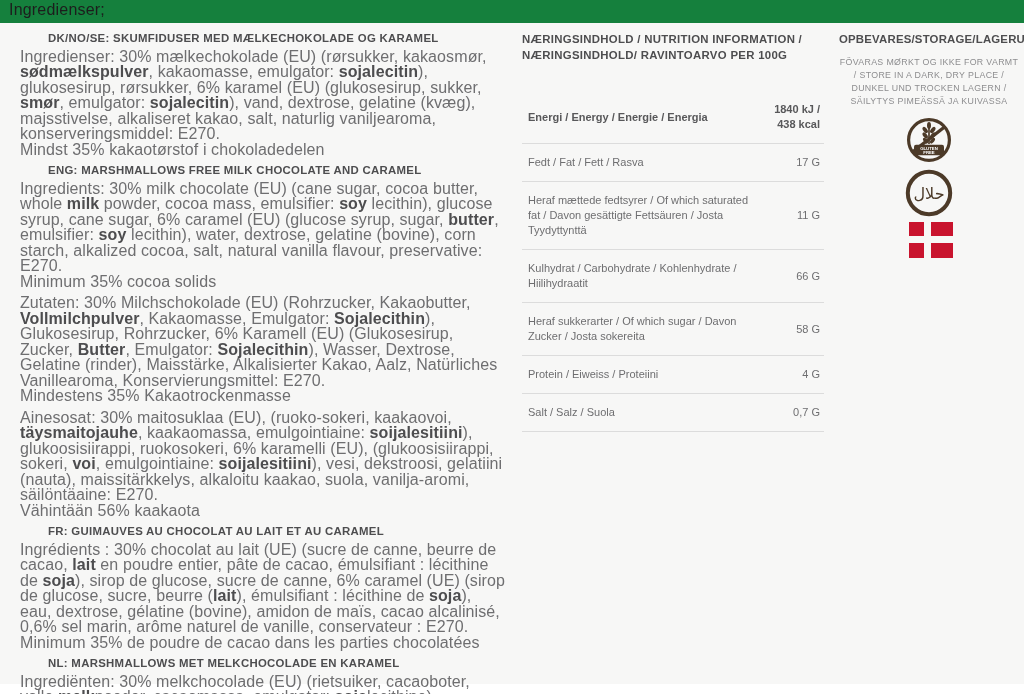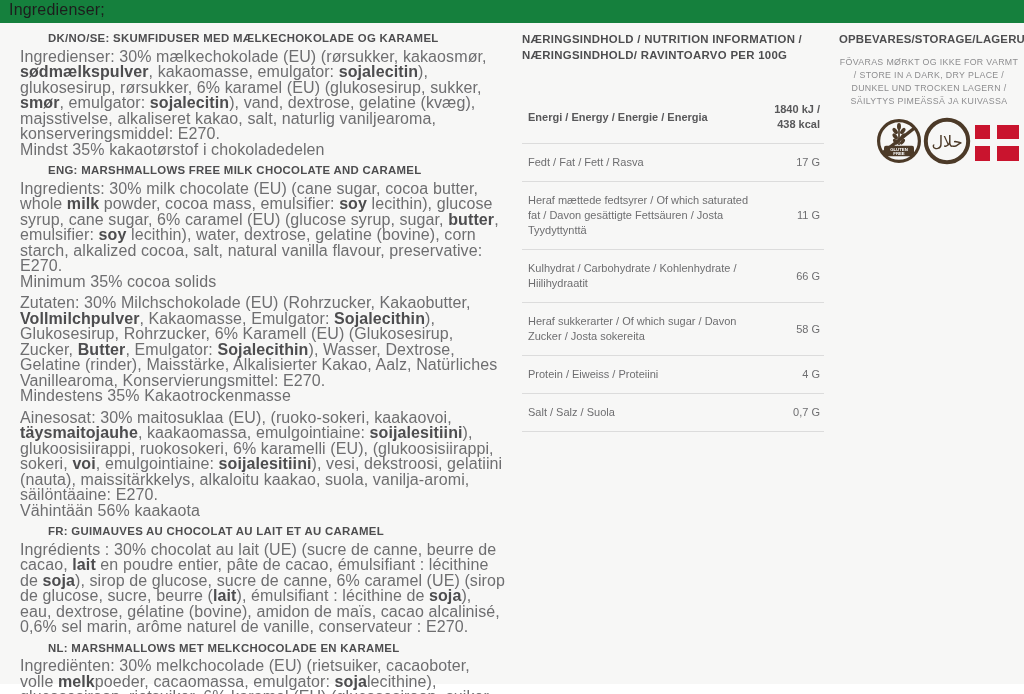--- a/index.html
+++ b/index.html
@@ -56,21 +56,21 @@
   .storage-header {
     font-size:11.4px; font-weight:700; color:#4d4d4f;
     text-align:right; line-height:16px; letter-spacing:0.2px;
   }
   .storage-body {
     font-size:8.8px; color:#8d8d8f; text-align:center;
     line-height:13px; margin-top:9px; letter-spacing:0.35px;
   }
   .badges {
     display:flex; justify-content:flex-end; align-items:center;
-    margin-top:9px; gap:1px;
+    margin-top:9px; gap:1px;flex-direction:column;
   }
   .flag {
     width:44px; height:36px; background:#c9142e;
     position:relative; margin-left:3px; flex:none;
   }
   .flag::before {
     content:""; position:absolute; left:15px; top:0;
     width:7px; height:100%; background:#f7f7f6;
   }
   .flag::after {
@@ -107,20 +107,21 @@
       </div>
 
       <div class="section">
         <div class="sec-body">Ainesosat: 30% maitosuklaa (EU), (ruoko-sokeri, kaakaovoi, <b>täysmaitojauhe</b>, kaakaomassa, emulgointiaine: <b>soijalesitiini</b>), glukoosisiirappi, ruokosokeri, 6% karamelli (EU), (glukoosisiirappi, sokeri, <b>voi</b>, emulgointiaine: <b>soijalesitiini</b>), vesi, dekstroosi, gelatiini (nauta), maissitärkkelys, alkaloitu kaakao, suola, vanilja-aromi, säilöntäaine: E270.</div>
         <div class="sec-note">Vähintään 56% kaakaota</div>
       </div>
 
       <div class="section">
         <div class="sec-header">FR: GUIMAUVES AU CHOCOLAT AU LAIT ET AU CARAMEL</div>
         <div class="sec-body">Ingrédients : 30% chocolat au lait (UE) (sucre de canne, beurre de cacao, <b>lait</b> en poudre entier, pâte de cacao, émulsifiant : lécithine de <b>soja</b>), sirop de glucose, sucre de canne, 6% caramel (UE) (sirop de glucose, sucre, beurre (<b>lait</b>), émulsifiant : lécithine de <b>soja</b>), eau, dextrose, gélatine (bovine), amidon de maïs, cacao alcalinisé, 0,6% sel marin, arôme naturel de vanille, conservateur : E270.</div>
+        <div class="sec-note">Minimum 35% de poudre de cacao dans les parties chocolatées</div>
       </div>
 
       <div class="section">
         <div class="sec-header">NL: MARSHMALLOWS MET MELKCHOCOLADE EN KARAMEL</div>
         <div class="sec-body">Ingrediënten: 30% melkchocolade (EU) (rietsuiker, cacaoboter, volle <b>melk</b>poeder, cacaomassa, emulgator: <b>soja</b>lecithine), glucosesiroop, rietsuiker, 6% karamel (EU) (glucosesiroop, suiker, boter (<b>melk</b>), emulgator: <b>soja</b>lecithine), water, dextrose, gelatine (rund), maïszetmeel, gealkaliseerde cacao, 0,6% zeezout, natuurlijk vanillearoma, conserveringsmiddel: E270.</div>
         <div class="sec-note">Minimaal 35% cacaopoeder in de chocoladedelen</div>
       </div>
 
     </div>
 

